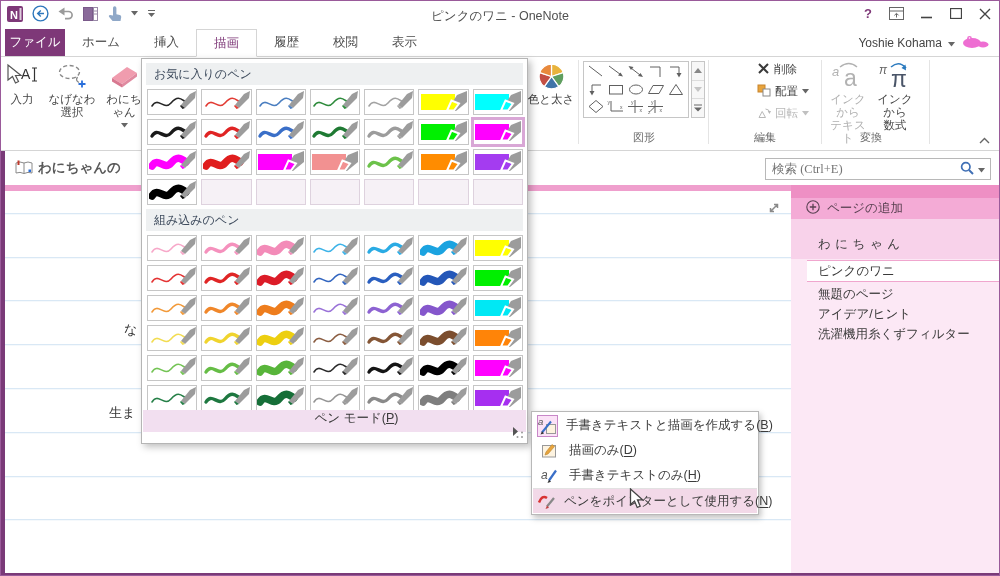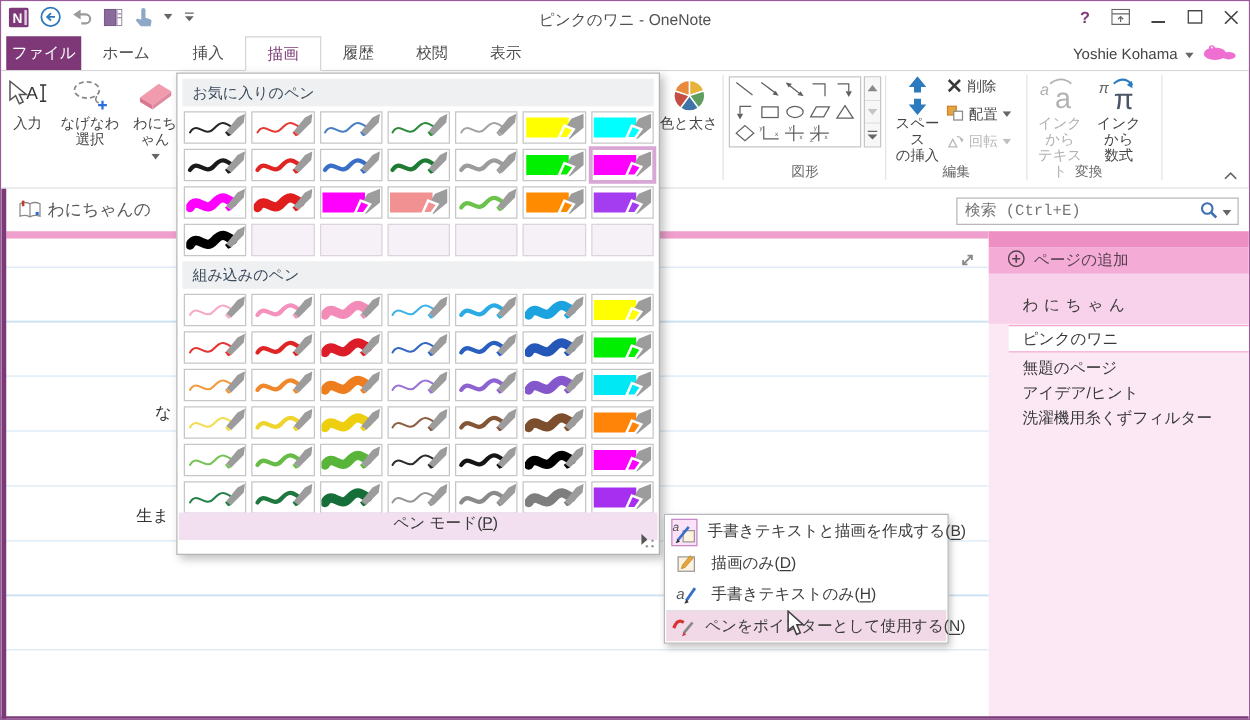--- a/index.html
+++ b/index.html
@@ -37,24 +37,24 @@
   .scrollcol span:last-child { border-bottom:none; }
   .smallbtn { position:absolute; display:flex; align-items:center; gap:4px; font-size:11.5px; color:#444; height:19px;text-align:right; }
   .smallbtn.disabled { color:#b8b8b8; }
   .dd { font-size:8px; color:#666; }
   .chev { position:absolute; }
 
   
   .mainrow { position:absolute; left:0; top:150px; width:100%; height:426px; background:#fff; }
   .navrow { position:absolute; left:4px; top:0; width:995px; height:34px; background:#fff; }
   .book { position:absolute; left:10px; top:9px; }
-  .nbname { position:absolute; left:33px; top:8px; font-size:13.5px; color:#595959; white-space:nowrap; }
+  .nbname { position:absolute; left:33px; top:8px; font-size:13.5px; color:#595959; white-space:nowrap;font-weight:bold; }
   .pinkstrip { position:absolute; left:4px; top:34px; width:786px; height:6px; background:#ef9fcd; }
   .searchbox { position:absolute; left:760px; top:7px; width:226px; height:22px; border:1px solid #b8b8b8; background:#fff; display:flex; align-items:center; }
-  .searchbox input { flex:1; border:none; outline:none; font-size:12.5px; color:#666; padding:0 6px; font-family:Liberation Mono, monospace; background:transparent; }
+  .searchbox input { flex:1; border:none; outline:none; font-size:12.5px; color:#666; padding:0 6px; font-family:Liberation Serif, serif; background:transparent; }
   .searchbox .sic { display:flex; align-items:center; gap:4px; padding-right:5px; }
   .pagearea { position:absolute; left:4px; top:40px; width:786px; height:382px; background:#fff;
       background-image:repeating-linear-gradient(to bottom, transparent 0px, transparent 42.8px, #cfe2f2 42.8px, #cfe2f2 43.8px);
       background-position:0 -20.8px; }
   .frag { position:absolute; font-size:13px; color:#333; }
   .expand { position:absolute; left:762px; top:10px; }
 
   
   .sidebar { position:absolute; left:790px; top:34px; width:209px; height:392px; background:#fce8f5; }
   .sb-band { position:absolute; left:0; top:0; width:100%; height:13px; background:#ee8fc4; }
@@ -346,30 +346,20 @@
       <span>
           <svg width="8" height="8">
             <line x1="0" y1="1" x2="8" y2="1" stroke="#666"></line>
             <polygon points="0,3.5 8,3.5 4,7.5" fill="#666"></polygon>
           </svg>
         </span>
     </div>
     <div class="grouplabel" style="left:582px;width:122px;">図形</div>
 
     <div class="vsep" style="left:707px;"></div>
-    <div class="bigbtn" style="left:711px;top:2px;width:44px;">
-      <span class="ic">
-          <svg width="26" height="31">
-            <polygon points="13,0 20,8.5 15.8,8.5 15.8,13 10.2,13 10.2,8.5 6,8.5" fill="#2c7bbf"></polygon>
-            <polygon points="13,31 20,22.5 15.8,22.5 15.8,18 10.2,18 10.2,22.5 6,22.5" fill="#2c7bbf"></polygon>
-          </svg>
-        </span>
-      <span>スペース</span>
-      <span>の挿入</span>
-    </div>
     <div class="smallbtn" style="left:756px;top:3px;">
       <span><svg width="13" height="13">
             <path d="M2 2 L11 11 M11 2 L2 11" stroke="#3a3a3a" stroke-width="2"></path>
           </svg></span>
       <span>削除</span>
     </div>
     <div class="smallbtn" style="left:756px;top:25px;">
       <span><svg width="14" height="13">
             <rect x="1" y="1" width="7" height="7" fill="#e8a43d" stroke="#c8842d"></rect>
             <rect x="6" y="5" width="7" height="7" fill="#fff" stroke="#8a8a8a"></rect>

